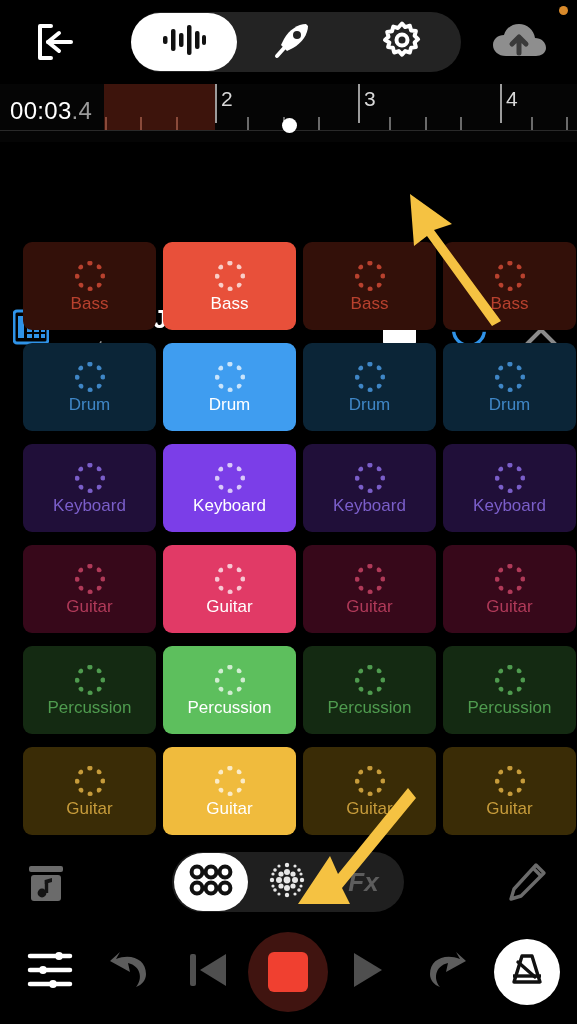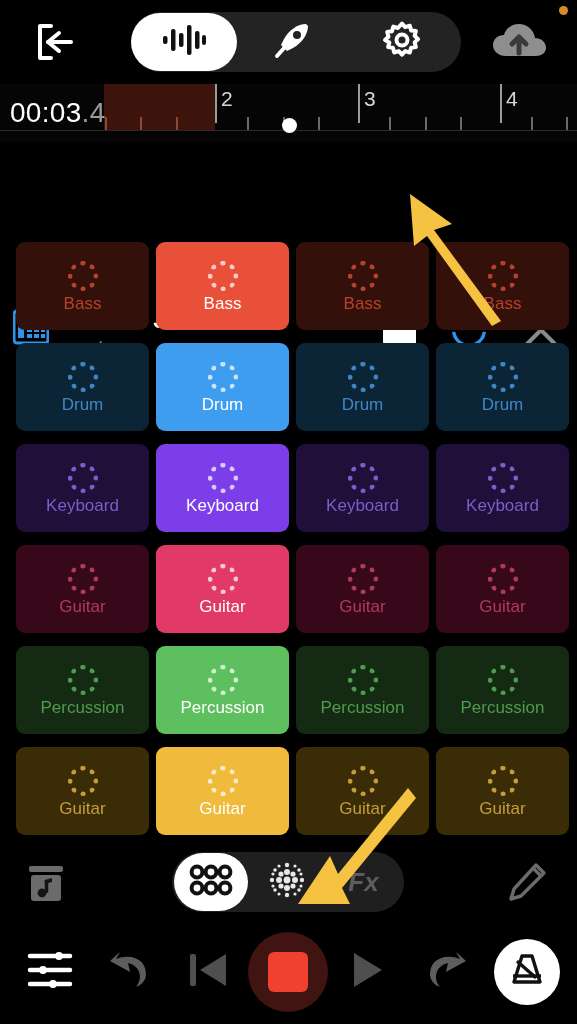--- a/index.html
+++ b/index.html
@@ -21,21 +21,21 @@
             position:relative; border-radius:30px; }
   .seg-btn.active{ background:#fff; width:106px; height:58px; }
   .cloud-icon{ position:absolute; left:489px; top:22px; width:60px; height:42px;
                display:flex; align-items:center; justify-content:center; }
   .corner-dot{ position:absolute; right:9px; top:6px; width:9px; height:9px;
                border-radius:50%; background:#d98a2b; }
 
   
   .timeline{ position:absolute; left:0; top:84px; width:577px; height:58px;
              background:#050505; overflow:hidden; }
-  .tl-time{ position:absolute; left:10px; top:13px; color:#fff; font-size:28px;
+  .tl-time{ position:absolute; left:10px; top:13px; color:#fff; font-size:24px;
             letter-spacing:.3px; z-index:5; }
   .tl-time .frac{ color:#9a9a9a; }
   .tl-loop{ position:absolute; left:104px; top:0px; width:111px; height:46px;
             background:#3d140c; }
   .tl-ruler{ position:absolute; left:0; top:0; width:577px; height:47px; }
   .tl-bar{ position:absolute; top:0; width:2px; height:39px; background:#9c9c9c; }
   .tl-barlabel{ position:absolute; top:3px; color:#d8d8d8; font-size:21px; }
   .tl-tick{ position:absolute; top:33px; width:2px; height:14px; background:#6a6a6a; }
   .tl-tick.inloop{ background:#8a4a3a; }
   .tl-playhead{ position:absolute; left:282px; top:118px; width:15px; height:15px;
@@ -47,21 +47,21 @@
   .th-icon{ position:absolute; left:13px; top:161px; }
   .th-title{ position:absolute; left:63px; top:157px; color:#fff;
              font-size:25px; font-weight:bold; letter-spacing:.2px; }
   .th-sub{ position:absolute; left:64px; top:189px; display:flex; align-items:baseline; gap:9px; }
   .th-fx{ color:#a8a8a8; font-size:19px; font-weight:bold; font-style:italic; }
   .th-fxval{ color:#8e8e8e; font-size:21px; }
   .th-actions{ position:absolute; right:17px; top:163px; display:flex; align-items:center; gap:34px; }
   .th-stop{ width:33px; height:33px; background:#fff; border-radius:7px; }
 
   
-  .grid{ position:absolute; left:16px; top:242px; width:553px; height:600px;
+  .grid{ position:absolute; left:23px; top:242px; width:553px; height:600px;
          display:grid; grid-template-columns:repeat(4,133px); grid-template-rows:repeat(6,88px);
          column-gap:7px; row-gap:13px; }
   .pad{ border-radius:9px; position:relative; display:flex; flex-direction:column;
         align-items:center; justify-content:center; gap:4px; }
   .pad .ring{ width:30px; height:30px; border-radius:50%; border:5px dotted currentColor; }
   .pad .plabel{ font-size:17px; line-height:1; white-space:nowrap; }
   .pad.on .plabel{ color:#ffffff; }
   .pad.on .ring{ color:rgba(255,255,255,.72); }
 
   

